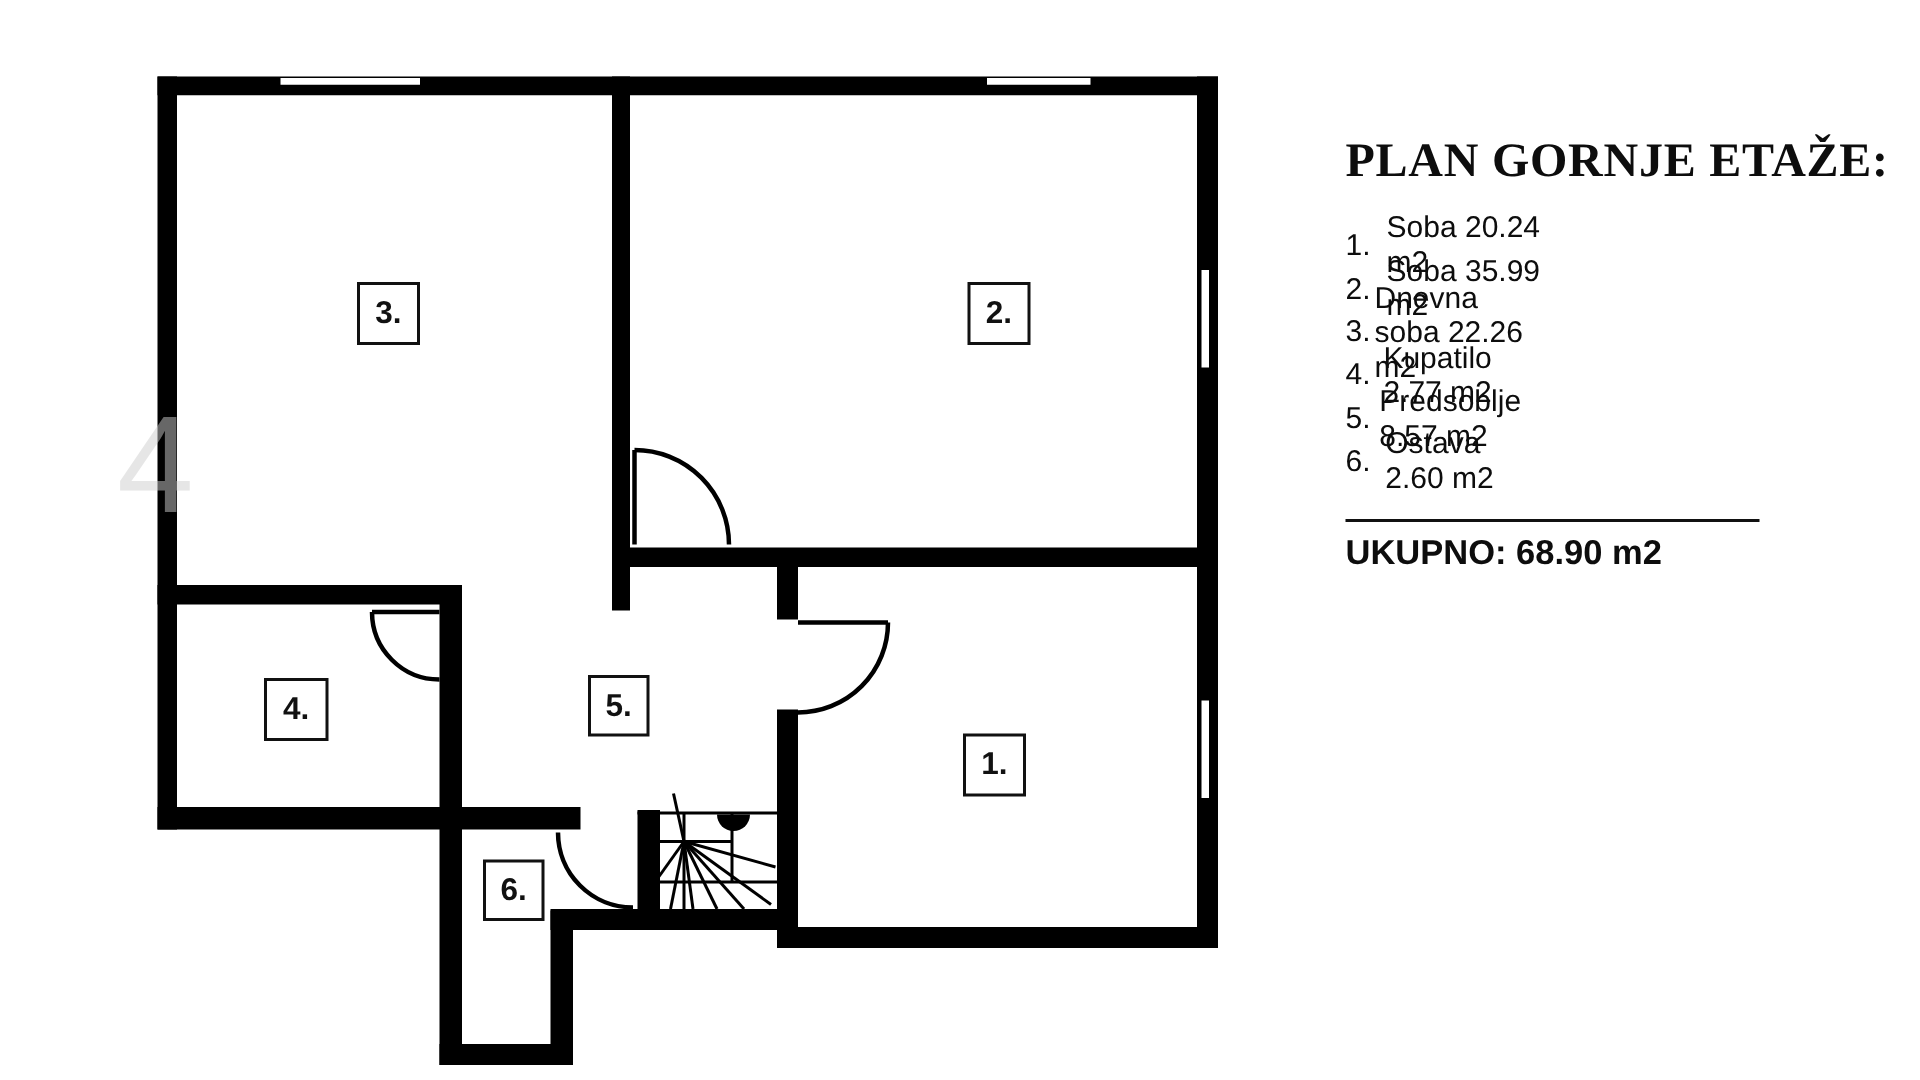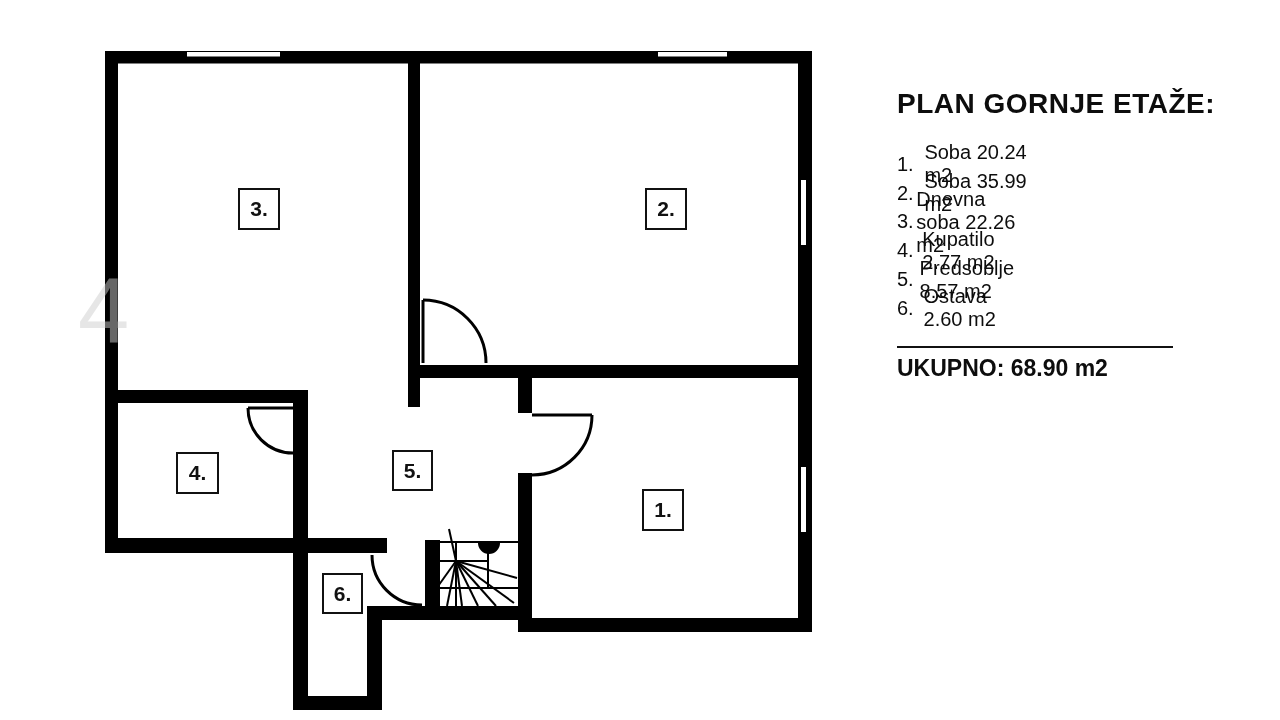--- a/index.html
+++ b/index.html
@@ -8,22 +8,22 @@
   #plan-svg{position:absolute;left:0;top:0;z-index:1;}
   .watermark{position:absolute;z-index:5;color:rgba(200,200,200,0.55);
              font-family:"Liberation Sans", sans-serif;font-size:97px;
              white-space:nowrap;pointer-events:none;letter-spacing:2px;}
   .wm-frag{position:absolute;z-index:5;color:rgba(205,205,205,0.5);
            font-family:"Liberation Sans", sans-serif;font-size:92px;pointer-events:none;}
   .room-label{position:absolute;z-index:10;background:#ffffff;border:2px solid #111;
               display:flex;align-items:center;justify-content:center;
               font-weight:bold;font-size:21px;color:#111;}
   .legend{position:absolute;z-index:10;color:#0d0d0d;}
-  .legend-title{position:absolute;left:897px;top:88px;font-size:28px;font-weight:bold;
-                letter-spacing:0.5px;white-space:nowrap;}
+  .legend-title{position:absolute;left:897px;top:88px;font-size:32px;font-weight:bold;
+                letter-spacing:0.5px;white-space:nowrap;font-family:Liberation Serif, serif;}
   .legend-list{position:absolute;left:897px;top:150px;font-size:20px;}
   .legend-row{height:28.8px;display:flex;align-items:center;}
   .legend-num{width:36px;}
   .legend-sep{position:absolute;left:897px;top:346px;width:276px;height:2px;background:#111;}
   .legend-total{position:absolute;left:897px;top:355px;font-size:23px;font-weight:bold;
                 white-space:nowrap;text-align:right;}
 </style>
 </head>
 <body>
 

